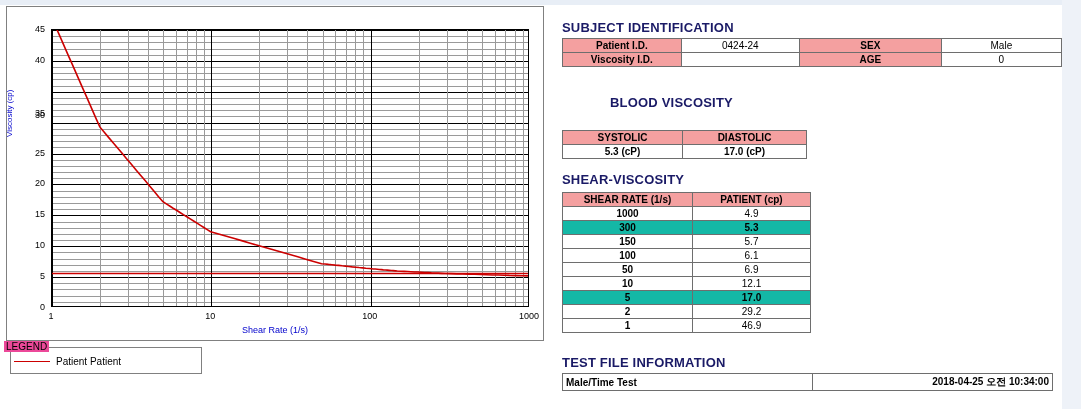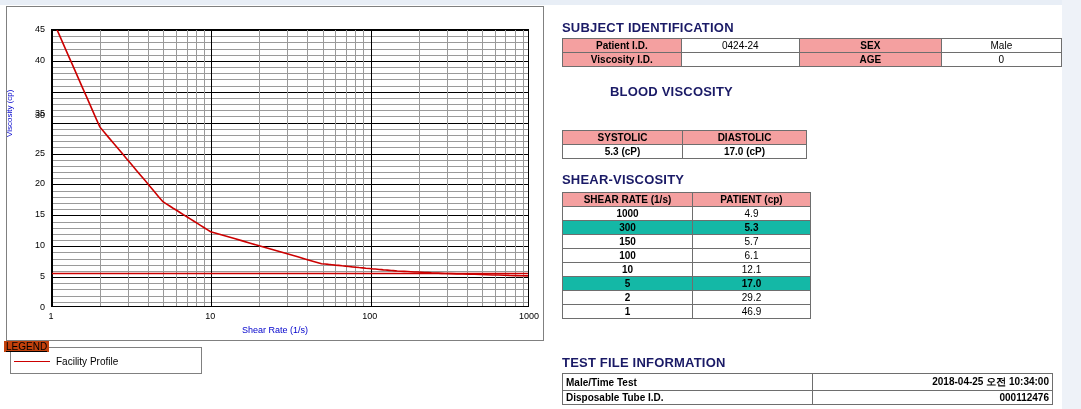--- a/index.html
+++ b/index.html
@@ -102,25 +102,24 @@
     top: 347px;
     width: 192px;
     height: 27px;
     border: 1px solid #808080;
     box-sizing: border-box;
   }
   #legend-title {
     position: absolute;
     left: 4px;
     top: 341px;
-    background: #c2410c;
+    background: #ec4899;
     font-size: 10px;
     color: #000000;
     padding: 0 2px;
-    text-decoration: underline;
   }
   #legend-row {
     position: absolute;
     left: 14px;
     top: 356px;
     display: flex;
     align-items: center;
     gap: 6px;
   }
   #legend-swatch {
@@ -162,21 +161,21 @@
     font-weight: bold;
     text-align: center;
     color: #000;
   }
   .cell-c { text-align: center; }
   .cell-r { text-align: right; }
   .cell-b { font-weight: bold; }
   .row-hl { background: #14b8a6; }
   #subject-id { position: absolute; left: 0; top: 20px; }
   #subject-table { position: absolute; left: 0; top: 38px; }
-  #blood-visc { position: absolute; left: 0; top: 84px; padding-left: 48px; }
+  #blood-visc { position: absolute; left: 0; top: 95px; padding-left: 48px; }
   #blood-table { position: absolute; left: 0; top: 114px; margin-top: 16px; }
   #shear-visc { position: absolute; left: 0; top: 172px; }
   #shear-table { position: absolute; left: 0; top: 192px; }
   #test-file { position: absolute; left: 0; top: 355px; }
   #test-table { position: absolute; left: 0; top: 373px; }
   #topbar {
     position: absolute;
     left: 0; top: 0; right: 0;
     height: 5px;
     background: #e8eef6;
@@ -300,21 +299,21 @@
         <div class="xtick" style="left: 522px; top: 304px;">1000</div>
       </div>
 
     <div id="x-axis-label">Shear Rate (1/s)</div>
   </div>
 
   <div id="legend-box"></div>
   <div id="legend-title">LEGEND</div>
   <div id="legend-row">
     <span id="legend-swatch"></span>
-    <span id="legend-label">Facility Profile</span>
+    <span id="legend-label">Patient Patient</span>
   </div>
 
   <div id="right-panel">
 
     <div id="subject-id" class="section-title">SUBJECT IDENTIFICATION</div>
     <table id="subject-table" class="grid">
       <tbody>
           <tr>
         <td class="hdr-pink" style="width:120px">Patient I.D.</td>
         <td class="cell-c" style="width:120px">0424-24</td>
@@ -363,20 +362,24 @@
           </tr>
           <tr>
             <td class="cell-c cell-b">150</td>
             <td class="cell-c">5.7</td>
           </tr>
           <tr>
             <td class="cell-c cell-b">100</td>
             <td class="cell-c">6.1</td>
           </tr>
           <tr>
+            <td class="cell-c cell-b">50</td>
+            <td class="cell-c">6.9</td>
+          </tr>
+          <tr>
             <td class="cell-c cell-b">10</td>
             <td class="cell-c">12.1</td>
           </tr>
           <tr class="row-hl">
             <td class="cell-c cell-b">5</td>
             <td class="cell-c cell-b">17.0</td>
           </tr>
           <tr>
             <td class="cell-c cell-b">2</td>
             <td class="cell-c">29.2</td>
@@ -388,21 +391,17 @@
         </tbody>
     </table>
 
     <div id="test-file" class="section-title">TEST FILE INFORMATION</div>
     <table id="test-table" class="grid">
       <tbody>
           <tr>
         <td class="cell-b" style="width:250px">Male/Time Test</td>
         <td class="cell-r cell-b" style="width:240px">2018-04-25  오전 10:34:00</td>
       </tr>
-      <tr>
-        <td class="cell-b">Disposable Tube I.D.</td>
-        <td class="cell-r cell-b">000112476</td>
-      </tr>
     </tbody>
       </table>
 
   </div>
 </div>
 
 </body></html>

